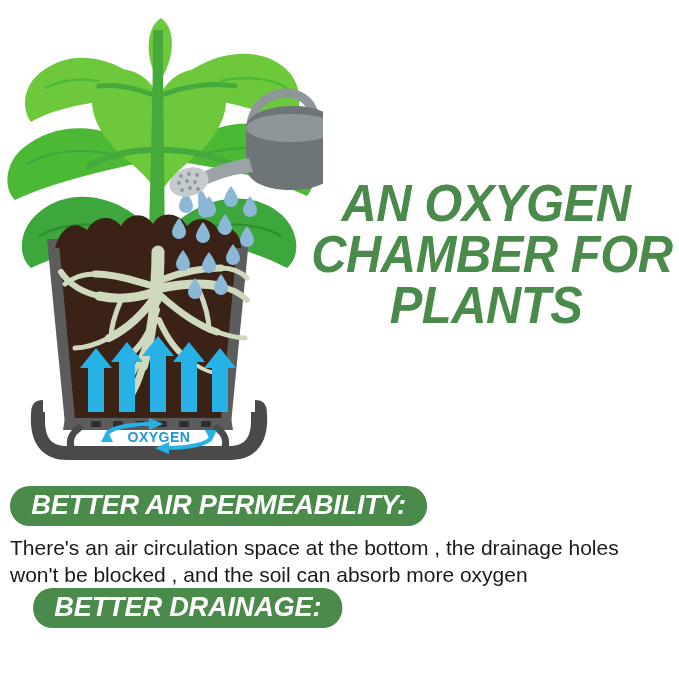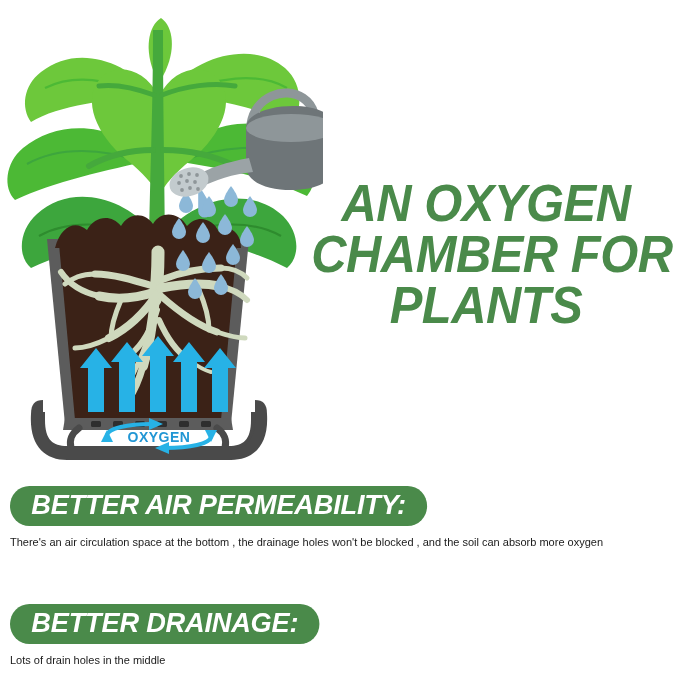--- a/index.html
+++ b/index.html
@@ -41,21 +41,21 @@
     line-height: 0.98;
     letter-spacing: -0.5px;
     transform: scaleX(0.94);
     transform-origin: center top;
   }
   #headline .hl-line { display: block; white-space: nowrap; }
 
   
   .section { position: absolute; left: 0; width: 600px; }
   #section-permeability { top: 486px; }
-  #section-drainage     { top: 604px; }
+  #section-drainage     { top: 588px; margin-left: 23px; }
 
   .pill {
     display: inline-block;
     background: #4A8A4A;
     color: #ffffff;
     border-radius: 999px;
     padding: 5px 22px 7px 22px;
     margin-left: 10px;
     font-weight: bold;
     font-style: italic;
@@ -64,21 +64,21 @@
     letter-spacing: -0.2px;
     white-space: nowrap;
     transform: scaleX(0.97);
     transform-origin: left center;
   }
 
   .body-text {
     margin: 9px 0 0 10px;
     width: 640px;
     color: #1a1a1a;
-    font-size: 11px;
+    font-size: 21px;
     line-height: 1.28;
     font-weight: normal;
   }
 </style>
 </head>
 <body>
 
 <div id="illustration">
   <svg width="320" height="480" viewBox="0 0 320 480" xmlns="http://www.w3.org/2000/svg">
 
@@ -240,14 +240,13 @@
   <span class="hl-line">PLANTS</span>
 </div>
 
 <div class="section" id="section-permeability">
   <div class="pill">BETTER AIR PERMEABILITY:</div>
   <p class="body-text">There's an air circulation space at the bottom , the drainage holes won't be blocked , and the soil can absorb more oxygen</p>
 </div>
 
 <div class="section" id="section-drainage">
   <div class="pill">BETTER DRAINAGE:</div>
-  <p class="body-text">Lots of drain holes in the middle</p>
 </div>
 
 </body></html>

